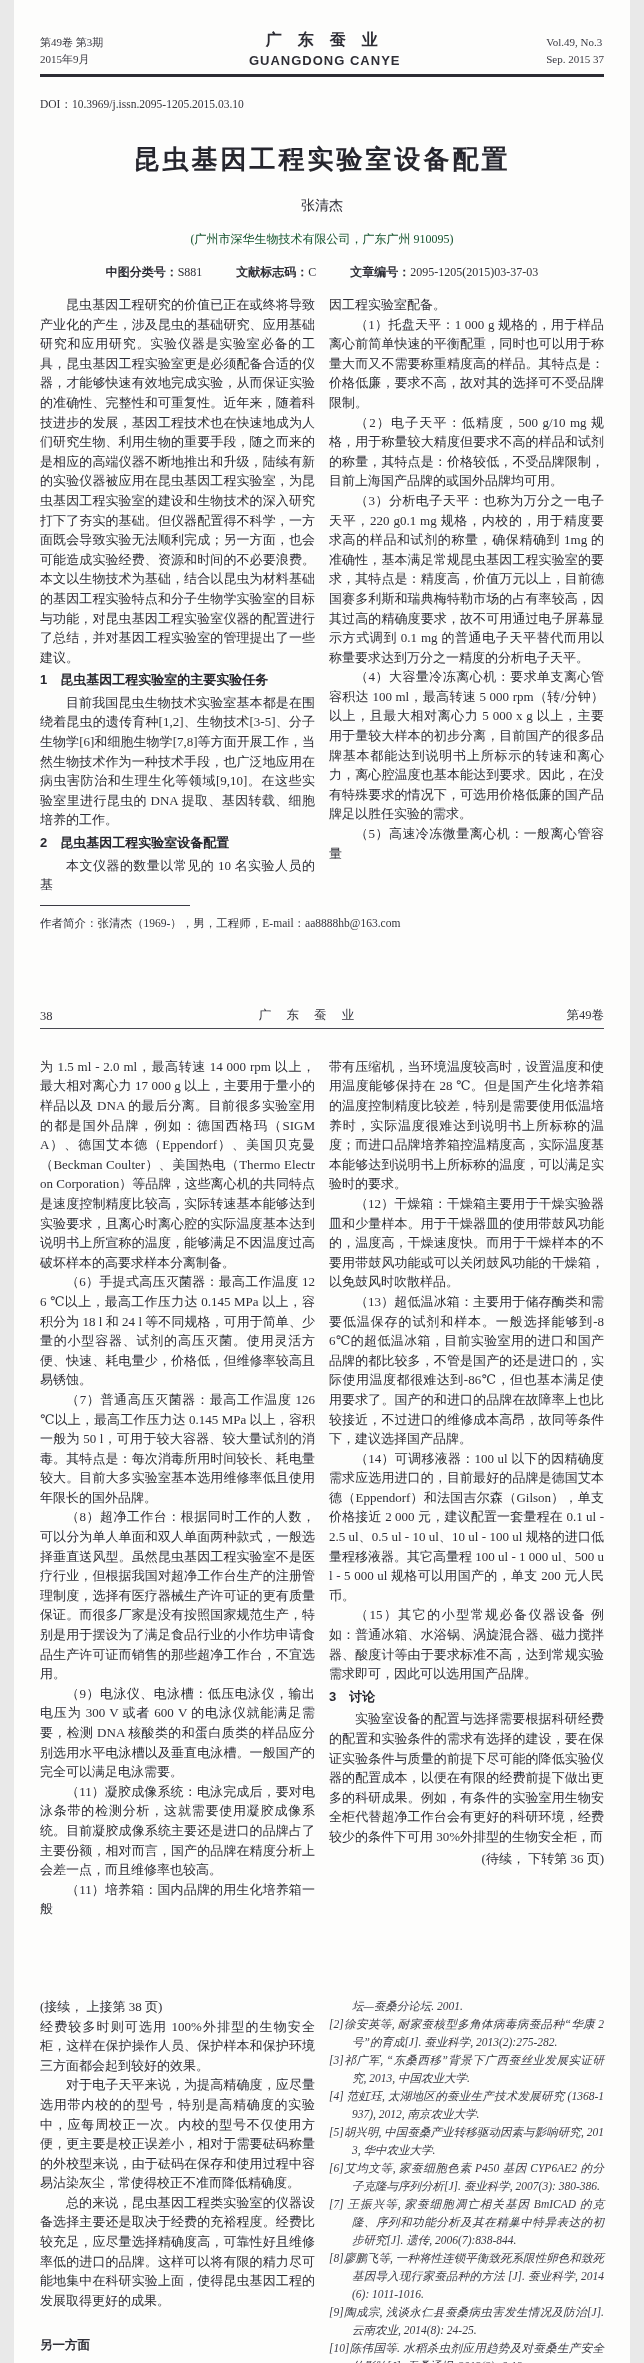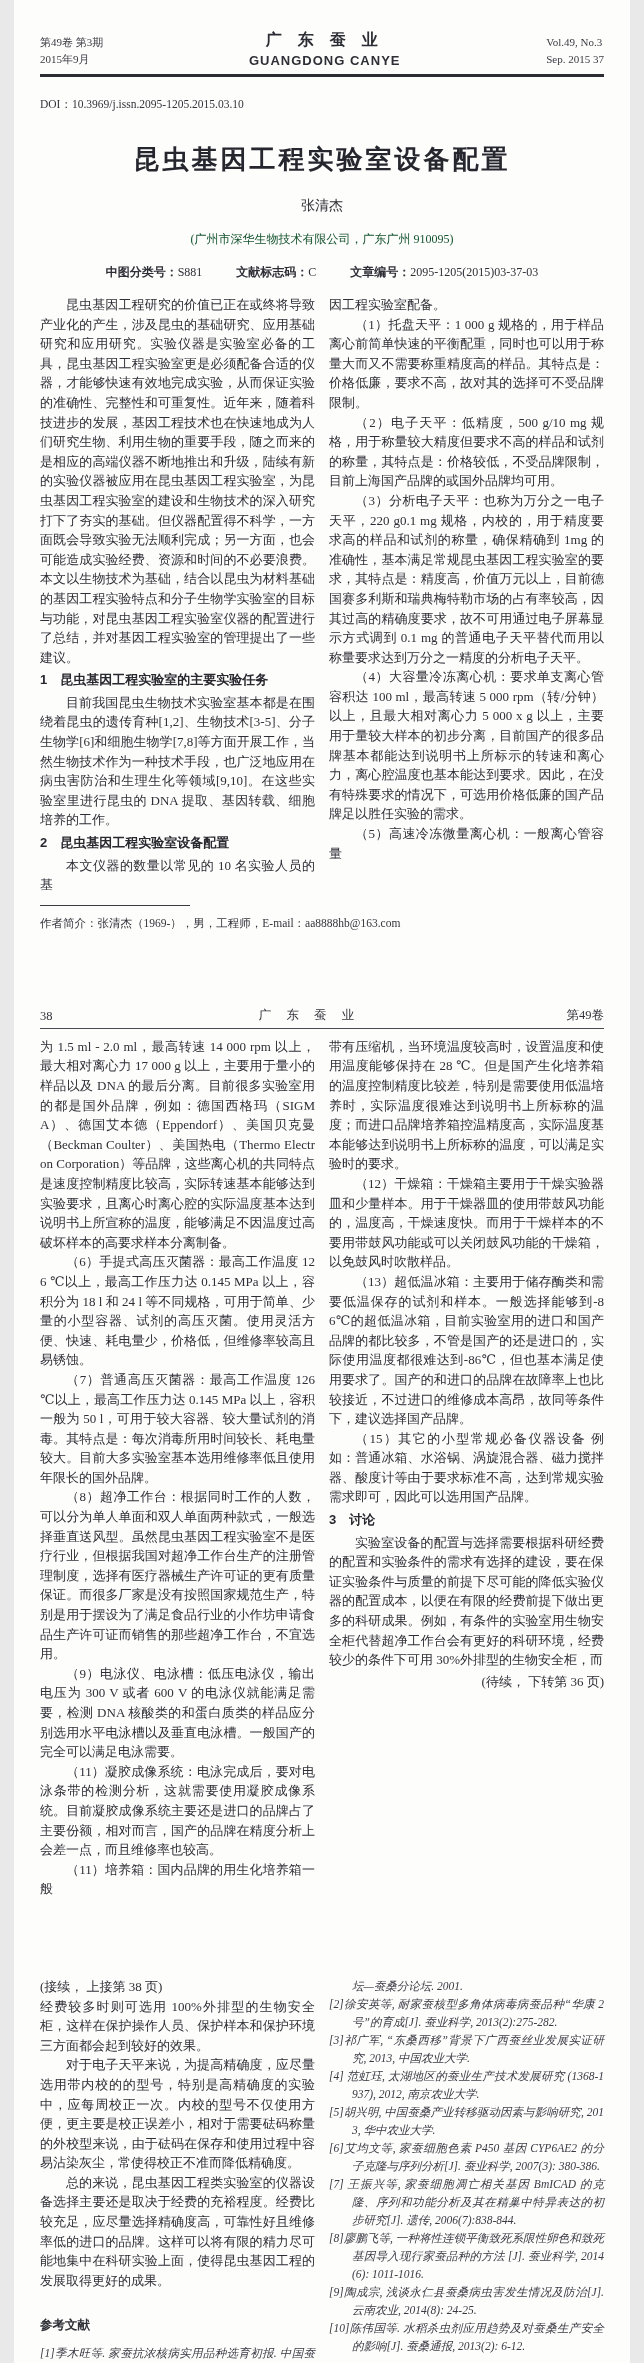--- a/index.html
+++ b/index.html
@@ -52,21 +52,21 @@
     font-family:"Liberation Sans","DejaVu Sans",sans-serif;
     margin:26px 0 8px 0;text-indent:0;
   }
   
   .footnote-rule{width:150px;height:1px;background:#3a3a42;margin-top:10px;}
   .footnote{font-size:11.5px;margin-top:10px;color:#33333b;}
   
   .page2{margin-top:76px;}
   .running-header{display:flex;justify-content:space-between;align-items:flex-end;font-size:12.5px;color:#33333b;}
   .rh-center{letter-spacing:6px;}
-  .page2 .columns{margin-top:8px;}
+  .page2 .columns{margin-top:28px;}
   
   .page3{margin-top:78px;}
 </style>
 </head>
 <body>
 
 <div class="sheet" style="background: rgb(253, 253, 252); color: rgb(46, 46, 54);">
 
   <section>
     <header class="journal-header">
@@ -134,36 +134,37 @@
           <p class="para indent">（7）普通高压灭菌器：最高工作温度 126 ℃以上，最高工作压力达 0.145 MPa 以上，容积一般为 50 l，可用于较大容器、较大量试剂的消毒。其特点是：每次消毒所用时间较长、耗电量较大。目前大多实验室基本选用维修率低且使用年限长的国外品牌。</p>
           <p class="para indent">（8）超净工作台：根据同时工作的人数，可以分为单人单面和双人单面两种款式，一般选择垂直送风型。虽然昆虫基因工程实验室不是医疗行业，但根据我国对超净工作台生产的注册管理制度，选择有医疗器械生产许可证的更有质量保证。而很多厂家是没有按照国家规范生产，特别是用于摆设为了满足食品行业的小作坊申请食品生产许可证而销售的那些超净工作台，不宜选用。</p>
           <p class="para indent">（9）电泳仪、电泳槽：低压电泳仪，输出电压为 300 V 或者 600 V 的电泳仪就能满足需要，检测 DNA 核酸类的和蛋白质类的样品应分别选用水平电泳槽以及垂直电泳槽。一般国产的完全可以满足电泳需要。</p>
           <p class="para indent">（11）凝胶成像系统：电泳完成后，要对电泳条带的检测分析，这就需要使用凝胶成像系统。目前凝胶成像系统主要还是进口的品牌占了主要份额，相对而言，国产的品牌在精度分析上会差一点，而且维修率也较高。</p>
           <p class="para indent">（11）培养箱：国内品牌的用生化培养箱一般</p>
         </div>
       <div class="col">
           <p class="para noindent">带有压缩机，当环境温度较高时，设置温度和使用温度能够保持在 28 ℃。但是国产生化培养箱的温度控制精度比较差，特别是需要使用低温培养时，实际温度很难达到说明书上所标称的温度；而进口品牌培养箱控温精度高，实际温度基本能够达到说明书上所标称的温度，可以满足实验时的要求。</p>
           <p class="para indent">（12）干燥箱：干燥箱主要用于干燥实验器皿和少量样本。用于干燥器皿的使用带鼓风功能的，温度高，干燥速度快。而用于干燥样本的不要用带鼓风功能或可以关闭鼓风功能的干燥箱，以免鼓风时吹散样品。</p>
           <p class="para indent">（13）超低温冰箱：主要用于储存酶类和需要低温保存的试剂和样本。一般选择能够到-86℃的超低温冰箱，目前实验室用的进口和国产品牌的都比较多，不管是国产的还是进口的，实际使用温度都很难达到-86℃，但也基本满足使用要求了。国产的和进口的品牌在故障率上也比较接近，不过进口的维修成本高昂，故同等条件下，建议选择国产品牌。</p>
+          <p class="para indent">（14）可调移液器：100 ul 以下的因精确度需求应选用进口的，目前最好的品牌是德国艾本德（Eppendorf）和法国吉尔森（Gilson），单支价格接近 2 000 元，建议配置一套量程在 0.1 ul - 2.5 ul、0.5 ul - 10 ul、10 ul - 100 ul 规格的进口低量程移液器。其它高量程 100 ul - 1 000 ul、500 ul - 5 000 ul 规格可以用国产的，单支 200 元人民币。</p>
           <p class="para indent">（15）其它的小型常规必备仪器设备 例如：普通冰箱、水浴锅、涡旋混合器、磁力搅拌器、酸度计等由于要求标准不高，达到常规实验需求即可，因此可以选用国产品牌。</p>
           <p class="para heading">3　讨论</p>
           <p class="para indent">实验室设备的配置与选择需要根据科研经费的配置和实验条件的需求有选择的建设，要在保证实验条件与质量的前提下尽可能的降低实验仪器的配置成本，以便在有限的经费前提下做出更多的科研成果。例如，有条件的实验室用生物安全柜代替超净工作台会有更好的科研环境，经费较少的条件下可用 30%外排型的生物安全柜，而</p>
           <p class="para right">(待续， 下转第 36 页)</p>
         </div>
     </div>
   </section>
 
   <section class="page3">
     <div class="columns">
       <div class="col">
           <p class="para noindent">(接续， 上接第 38 页)</p>
           <p class="para noindent">经费较多时则可选用 100%外排型的生物安全柜，这样在保护操作人员、保护样本和保护环境三方面都会起到较好的效果。</p>
           <p class="para indent">对于电子天平来说，为提高精确度，应尽量选用带内校的的型号，特别是高精确度的实验中，应每周校正一次。内校的型号不仅使用方便，更主要是校正误差小，相对于需要砝码称量的外校型来说，由于砝码在保存和使用过程中容易沾染灰尘，常使得校正不准而降低精确度。</p>
           <p class="para indent">总的来说，昆虫基因工程类实验室的仪器设备选择主要还是取决于经费的充裕程度。经费比较充足，应尽量选择精确度高，可靠性好且维修率低的进口的品牌。这样可以将有限的精力尽可能地集中在科研实验上面，使得昆虫基因工程的发展取得更好的成果。</p>
-          <p class="para refhead">参考文献</p>
+          <p class="para refhead">另一方面</p>
           <p class="para ref">[1]季木旺等. 家蚕抗浓核病实用品种选育初报. 中国蚕学会第三届青年学术研讨会暨浙江省第二届青年学术论</p>
         </div>
       <div class="col">
           <p class="para refcont">坛—蚕桑分论坛. 2001.</p>
           <p class="para ref">[2]徐安英等, 耐家蚕核型多角体病毒病蚕品种“华康 2 号”的育成[J]. 蚕业科学, 2013(2):275-282.</p>
           <p class="para ref">[3]祁广军, “东桑西移”背景下广西蚕丝业发展实证研究, 2013, 中国农业大学.</p>
           <p class="para ref">[4] 范虹珏, 太湖地区的蚕业生产技术发展研究 (1368-1937), 2012, 南京农业大学.</p>
           <p class="para ref">[5]胡兴明, 中国蚕桑产业转移驱动因素与影响研究, 2013, 华中农业大学.</p>
           <p class="para ref">[6]艾均文等, 家蚕细胞色素 P450 基因 CYP6AE2 的分子克隆与序列分析[J]. 蚕业科学, 2007(3): 380-386.</p>
           <p class="para ref">[7] 王振兴等, 家蚕细胞凋亡相关基因 BmICAD 的克隆、序列和功能分析及其在精巢中特异表达的初步研究[J]. 遗传, 2006(7):838-844.</p>

